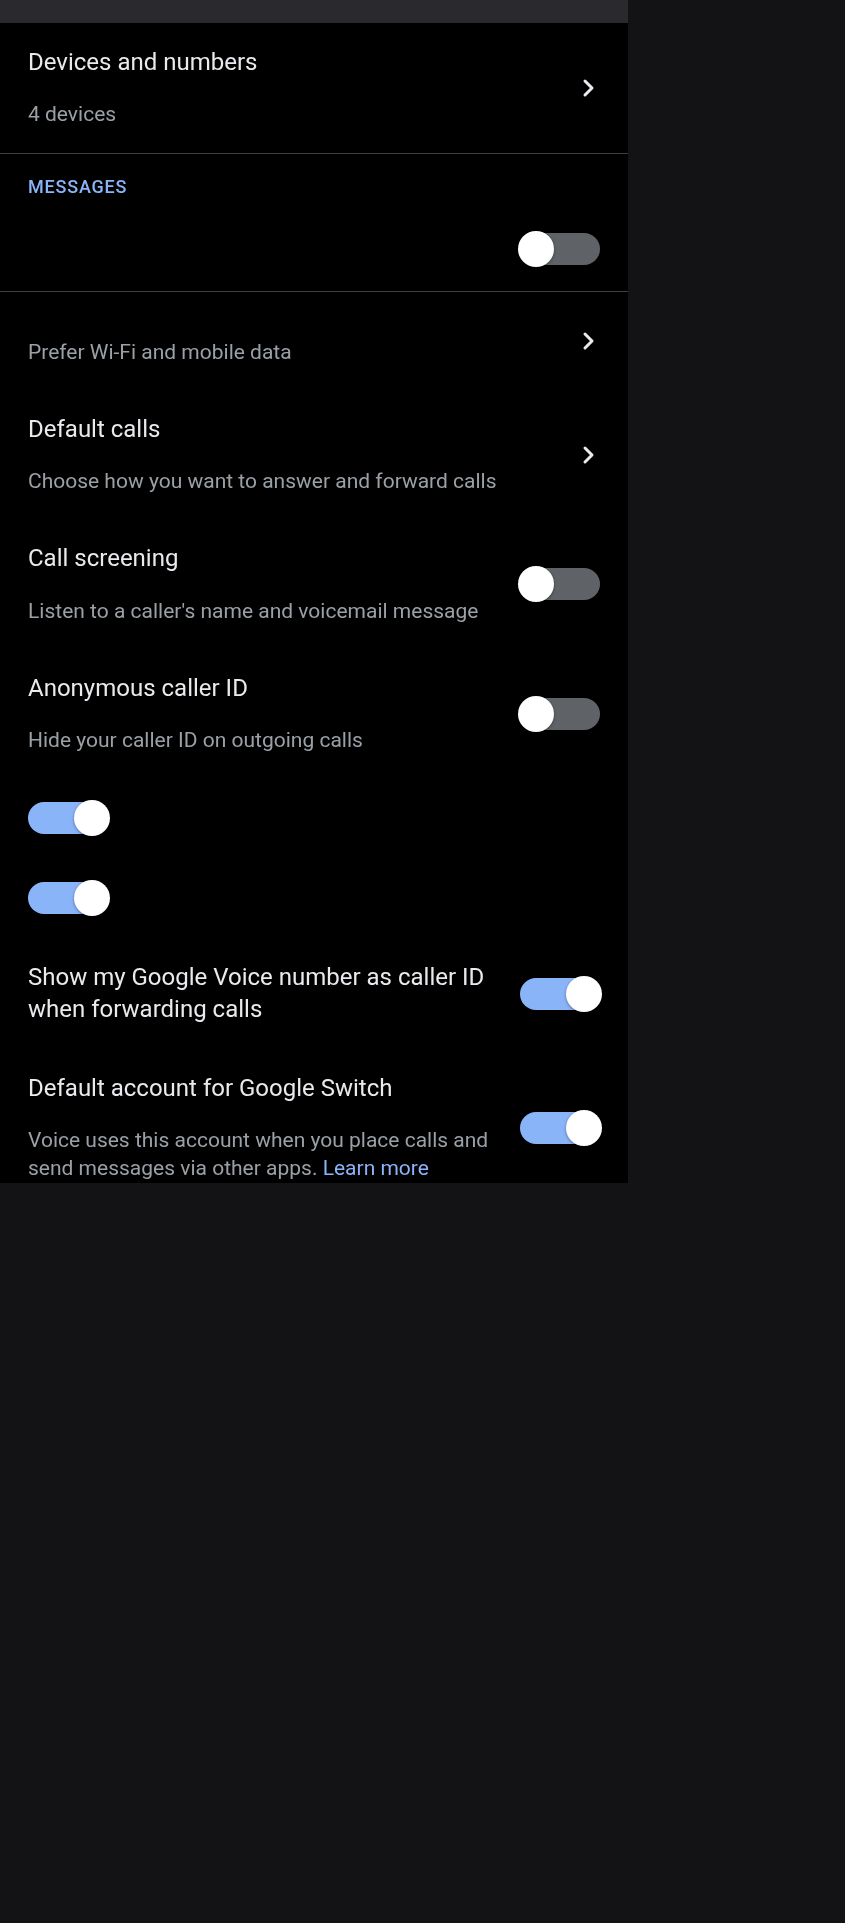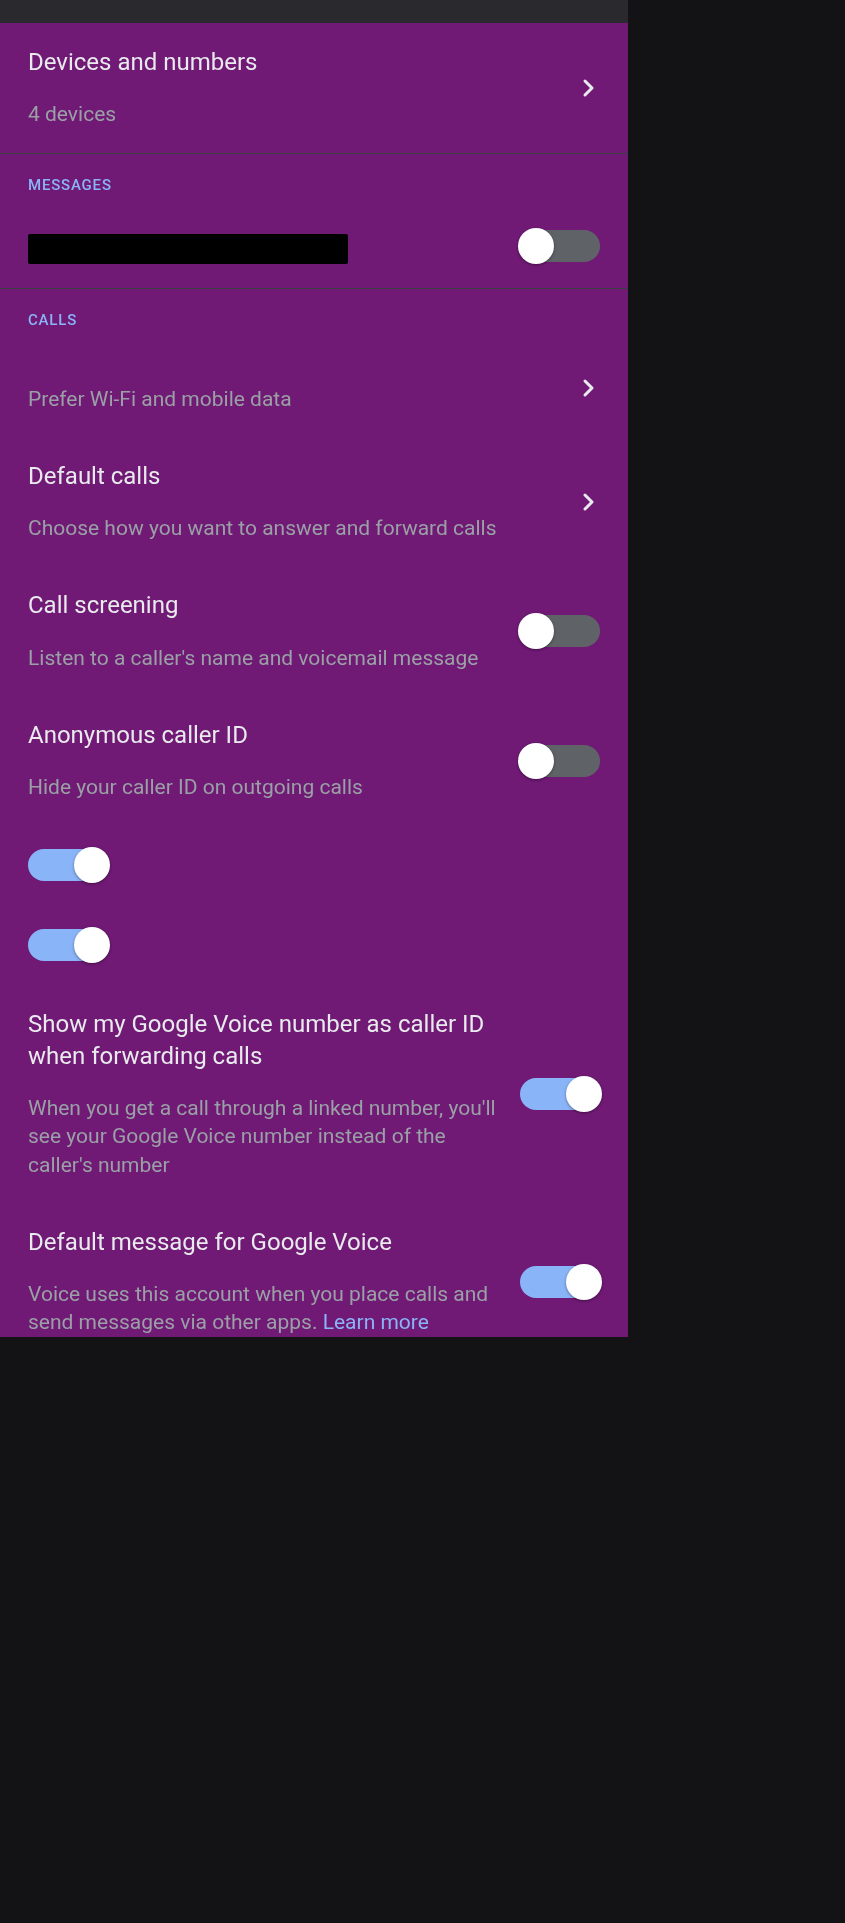--- a/index.html
+++ b/index.html
@@ -4,21 +4,21 @@
 <style>
   * { box-sizing: border-box; margin: 0; padding: 0; }
   html, body {
     width: 845px;
     background: #131316;
     font-family: -apple-system, BlinkMacSystemFont, "Segoe UI", Roboto, sans-serif;
     color: #e8eaed;
   }
   .container {
     width: 628px;
-    background: #701a75;
+    background: #000000;
   }
   .topbar {
     height: 23px;
     background: #2a2a2e;
   }
   .row {
     display: flex;
     align-items: center;
     justify-content: space-between;
     padding: 24px 28px;
@@ -37,21 +37,21 @@
     font-size: 21px;
     color: #9aa0a6;
     margin-top: 22px;
     line-height: 1.35;
   }
   .subtitle a, .learn-more {
     color: #8ab4f8;
     text-decoration: none;
   }
   .section-header {
-    font-size: 15px;
+    font-size: 18px;
     font-weight: 500;
     letter-spacing: 0.8px;
     color: #8ab4f8;
     padding: 22px 28px 10px 28px;
   }
   .divider {
     height: 1px;
     background: #3c4043;
     width: 100%;
   }
@@ -115,21 +115,20 @@
     <div class="row-text">
       <div class="redacted" style="width:320px;height:30px;"></div>
     </div>
     <div class="toggle off">
         <div class="knob"></div>
       </div>
   </div>
 
   <div class="divider"></div>
 
-  <div class="section-header">CALLS</div>
 
   <div class="row">
     <div class="row-text">
       <div class="subtitle">Prefer Wi-Fi and mobile data</div>
     </div>
     <div class="chevron">
       <svg viewBox="0 0 24 24" fill="none" stroke="#e8eaed" stroke-width="3" stroke-linecap="round" stroke-linejoin="round">
           <polyline points="9 5 16 12 9 19"></polyline>
         </svg>
     </div>
@@ -175,30 +174,29 @@
 
   <div class="row">
     <div class="toggle on">
         <div class="knob"></div>
       </div>
   </div>
 
   <div class="row">
     <div class="row-text">
       <div class="title">Show my Google Voice number as caller ID when forwarding calls</div>
-      <div class="subtitle">When you get a call through a linked number, you'll see your Google Voice number instead of the caller's number</div>
     </div>
     <div class="toggle on">
         <div class="knob"></div>
       </div>
   </div>
 
   <div class="row" style="padding-bottom:0;">
     <div class="row-text">
-      <div class="title">Default message for Google Voice</div>
+      <div class="title">Default account for Google Switch</div>
       <div class="subtitle">
         <span>Voice uses this account when you place calls and send messages via other apps. </span><a href="#" class="learn-more">Learn more</a>
       </div>
     </div>
     <div class="toggle on">
         <div class="knob"></div>
       </div>
   </div>
 
 </div>

